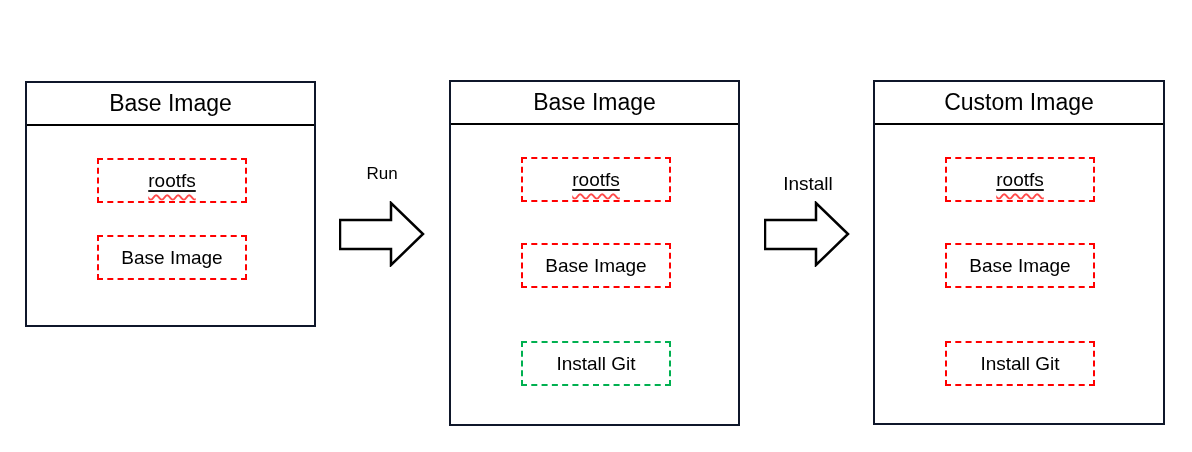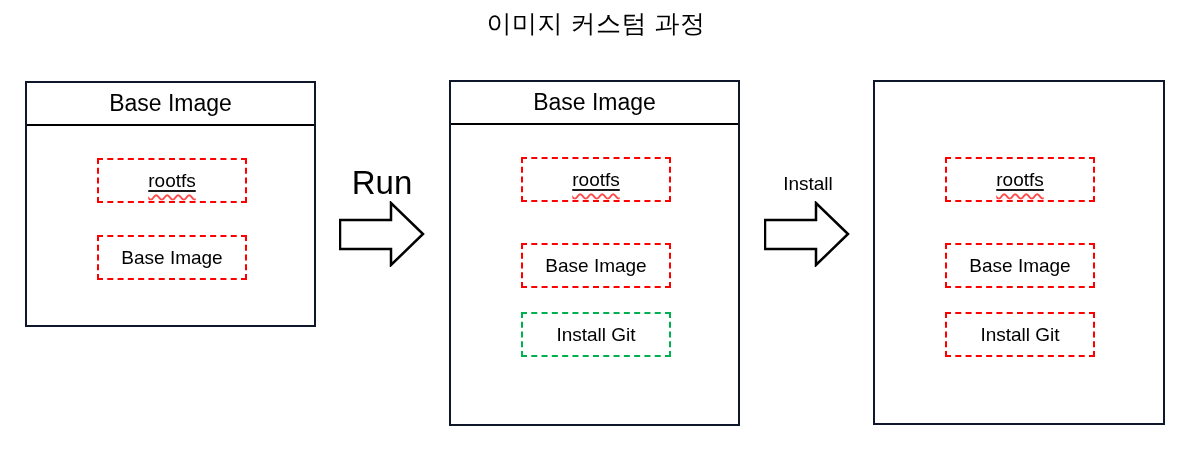--- a/index.html
+++ b/index.html
@@ -47,51 +47,50 @@
     white-space: nowrap;
   }
   .layer.red   { border: 2px dashed #ff0000; }
   .layer.green { border: 2px dashed #00b050; }
   #s1 { left: 25px;  top: 81px; width: 291px; height: 246px; }
   #s2 { left: 449px; top: 80px; width: 291px; height: 346px; }
   #s3 { left: 873px; top: 80px; width: 292px; height: 345px; }
   .top-a { top: 75px; }
   .mid-a { top: 152px; }
   .mid-b { top: 161px; }
-  .bot-a { top: 230px; }
+  .bot-a { top: 259px; }
   .u-outer {
     text-decoration-line: underline;
     text-decoration-style: wavy;
     text-decoration-color: #ff4a4a;
     text-decoration-thickness: 1.5px;
     text-underline-offset: 7px;
   }
   .u-inner {
     text-decoration-line: underline;
     text-decoration-style: solid;
     text-decoration-color: #1a1a1a;
     text-decoration-thickness: 1.5px;
     text-underline-offset: 3px;
   }
   .arrow-label {
     position: absolute;
     text-align: center;
   }
-  #run-label    { left: 334px; width: 96px;  top: 164px; font-size: 33px; }
+  #run-label    { left: 334px; width: 96px;  top: 164px; font-size: 17px; }
   #commit-label { left: 754px; width: 108px; top: 173px; font-size: 19px; }
   .block-arrow { position: absolute; width: 86px; height: 66px; }
   #arrow1 { left: 339px; top: 201px; }
   #arrow2 { left: 764px; top: 201px; }
 </style>
 </head>
 <body>
 
 <div class="canvas">
 
-  <div class="diagram-title">이미지 커스텀 과정</div>
 
   <div class="stage" id="s1">
     <div class="stage-header">Base Image</div>
     <div class="layer red top-a">
       <span class="u-outer"><span class="u-inner">rootfs</span></span>
     </div>
     <div class="layer red mid-a">
       <span>Base Image</span>
     </div>
   </div>
@@ -113,20 +112,21 @@
       <span>Install Git</span>
     </div>
   </div>
 
   <div class="arrow-label" id="commit-label">Install</div>
   <svg class="block-arrow" id="arrow2" viewBox="0 0 86 66">
     <polygon points="1,19 52,19 52,2 84,33 52,64 52,48 1,48" fill="#ffffff" stroke="#000000" stroke-width="2.5" stroke-linejoin="miter"></polygon>
   </svg>
 
   <div class="stage" id="s3">
+    <div class="stage-header">Custom Image</div>
     <div class="layer red top-a">
       <span class="u-outer"><span class="u-inner">rootfs</span></span>
     </div>
     <div class="layer red mid-b">
       <span>Base Image</span>
     </div>
     <div class="layer red bot-a">
       <span>Install Git</span>
     </div>
   </div>

